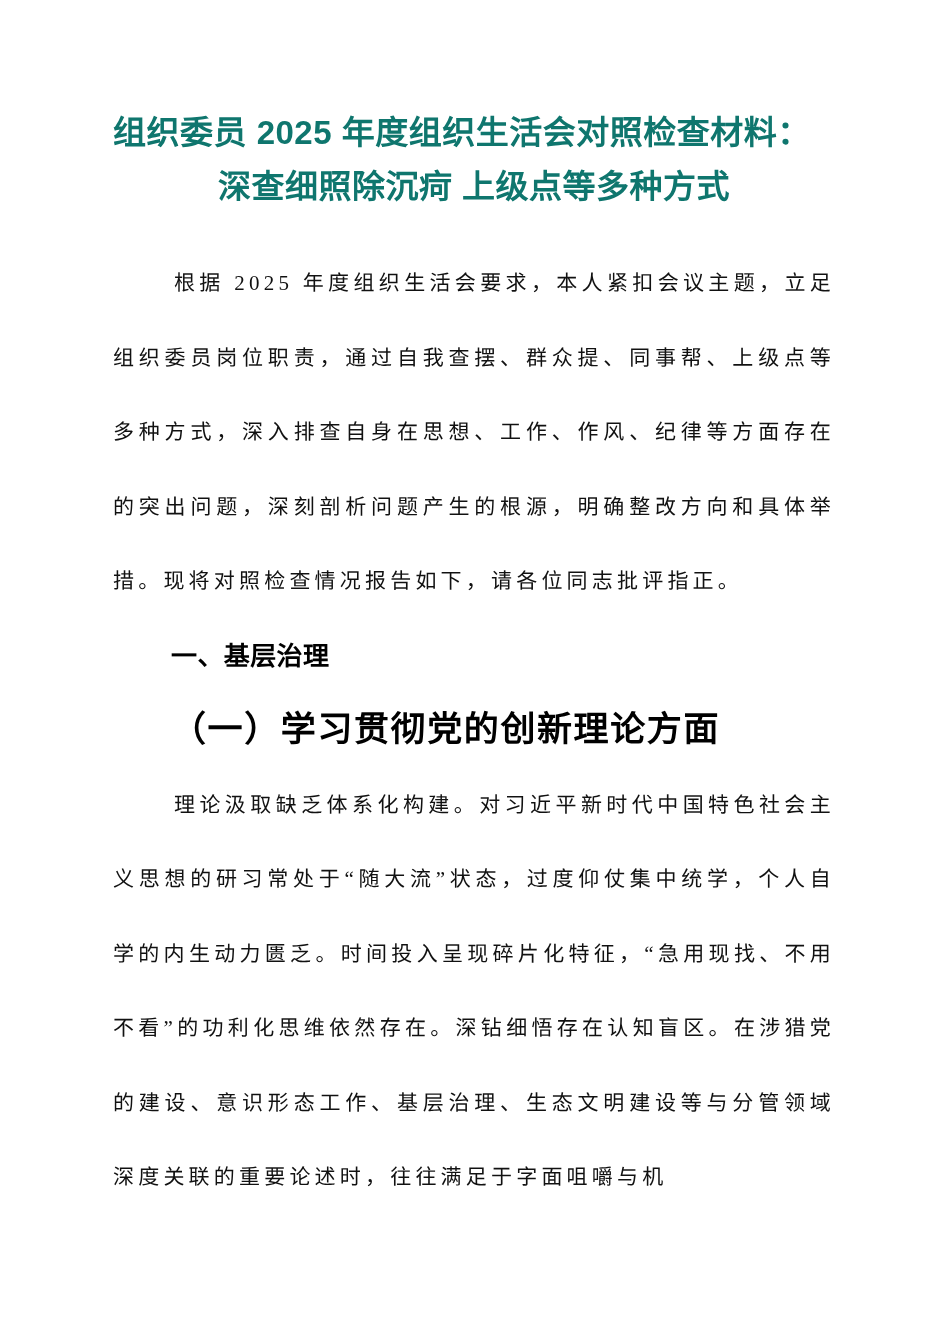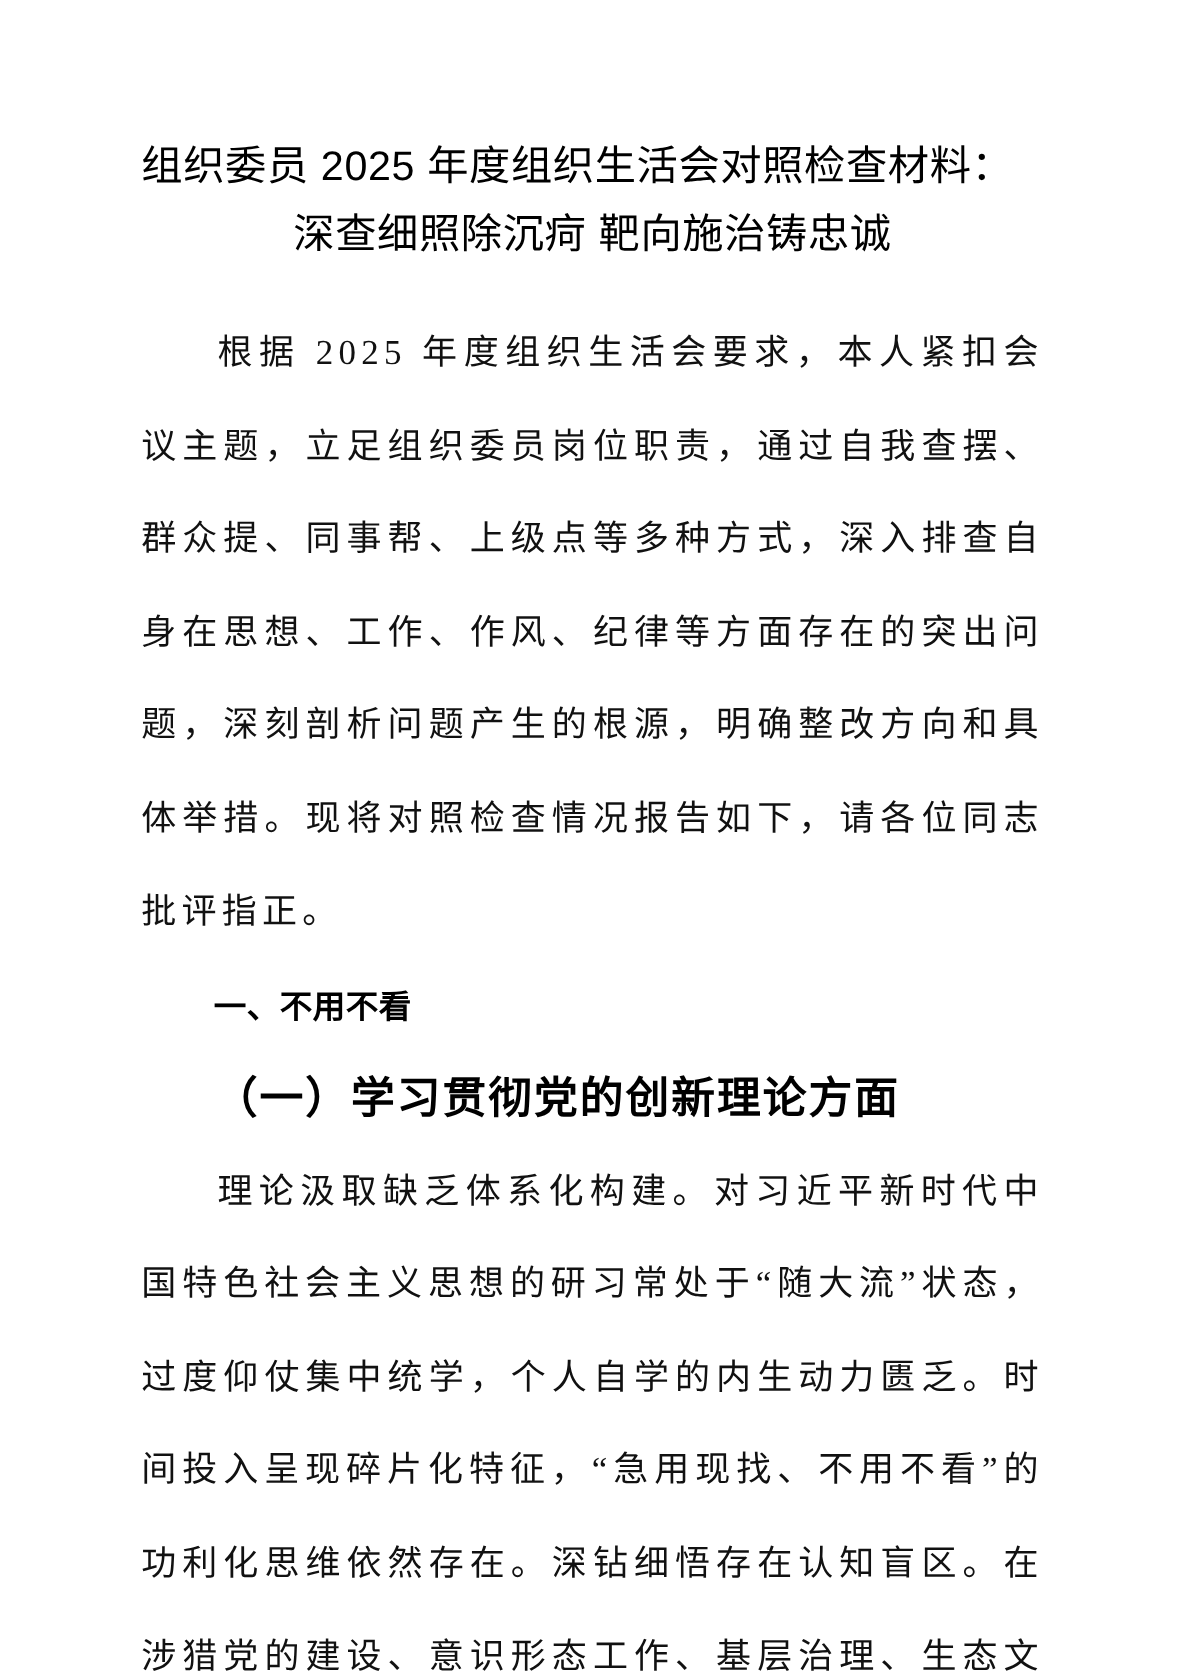--- a/index.html
+++ b/index.html
@@ -31,25 +31,25 @@
     left: 113px;
     top: 0;
     width: 722px;
   }
 
   
   .doc-title {
     margin: 0;
     padding: 0;
     font-family: "Liberation Sans", "DejaVu Sans", sans-serif;
-    font-weight: 400;
+    font-weight: 700;
     font-size: 33px;
     line-height: 54px;
     letter-spacing: 0.5px;
-    color: #000000;
+    color: #0f766e;
     text-align: center;
   }
   .doc-title .title-line-1 {
     display: block;
     text-align: left;
     white-space: nowrap;
   }
   .doc-title .title-line-2 {
     display: block;
     text-align: center;
@@ -60,21 +60,21 @@
   }
   .title-gap {
     height: 20px;
   }
 
   
   .body-para {
     margin: 0;
     padding: 0;
     font-family: "Liberation Serif", "DejaVu Serif", serif;
-    font-size: 28px;
+    font-size: 21px;
     line-height: 74.5px;
     letter-spacing: 4.2px;
     text-align: justify;
     text-justify: inter-character;
     text-indent: 61px;
     color: #111;
   }
   .body-para.last-of-block {
     text-align-last: left;
   }
@@ -110,28 +110,28 @@
 </head>
 <body>
 
 <div class="page">
   <div class="content">
 
     <div class="title-block">
       <h1 class="doc-title">
         <span class="title-line-1">组织委员 2025 年度组织生活会对照检查材料：</span>
         <span class="title-gap"></span>
-        <span class="title-line-2">深查细照除沉疴 靶向施治铸忠诚</span>
+        <span class="title-line-2">深查细照除沉疴 上级点等多种方式</span>
       </h1>
     </div>
 
     <div class="spacer-top"></div>
 
     <p class="body-para last-of-block">根据 2025 年度组织生活会要求，本人紧扣会议主题，立足组织委员岗位职责，通过自我查摆、群众提、同事帮、上级点等多种方式，深入排查自身在思想、工作、作风、纪律等方面存在的突出问题，深刻剖析问题产生的根源，明确整改方向和具体举措。现将对照检查情况报告如下，请各位同志批评指正。</p>
 
-    <h2 class="h1-sec">一、不用不看</h2>
+    <h2 class="h1-sec">一、基层治理</h2>
 
     <h3 class="h2-sec">（一）学习贯彻党的创新理论方面</h3>
 
     <p class="body-para">理论汲取缺乏体系化构建。对习近平新时代中国特色社会主义思想的研习常处于“随大流”状态，过度仰仗集中统学，个人自学的内生动力匮乏。时间投入呈现碎片化特征，“急用现找、不用不看”的功利化思维依然存在。深钻细悟存在认知盲区。在涉猎党的建设、意识形态工作、基层治理、生态文明建设等与分管领域深度关联的重要论述时，往往满足于字面咀嚼与机</p>
 
   </div>
 </div>
 
 </body></html>

